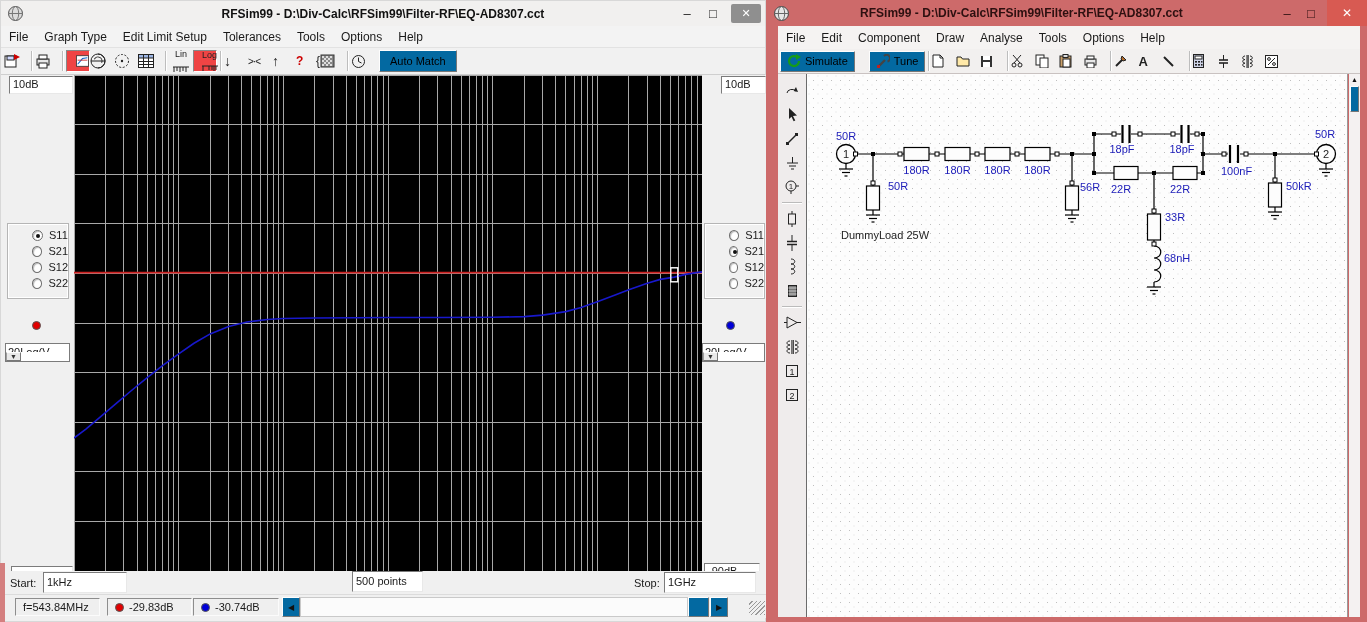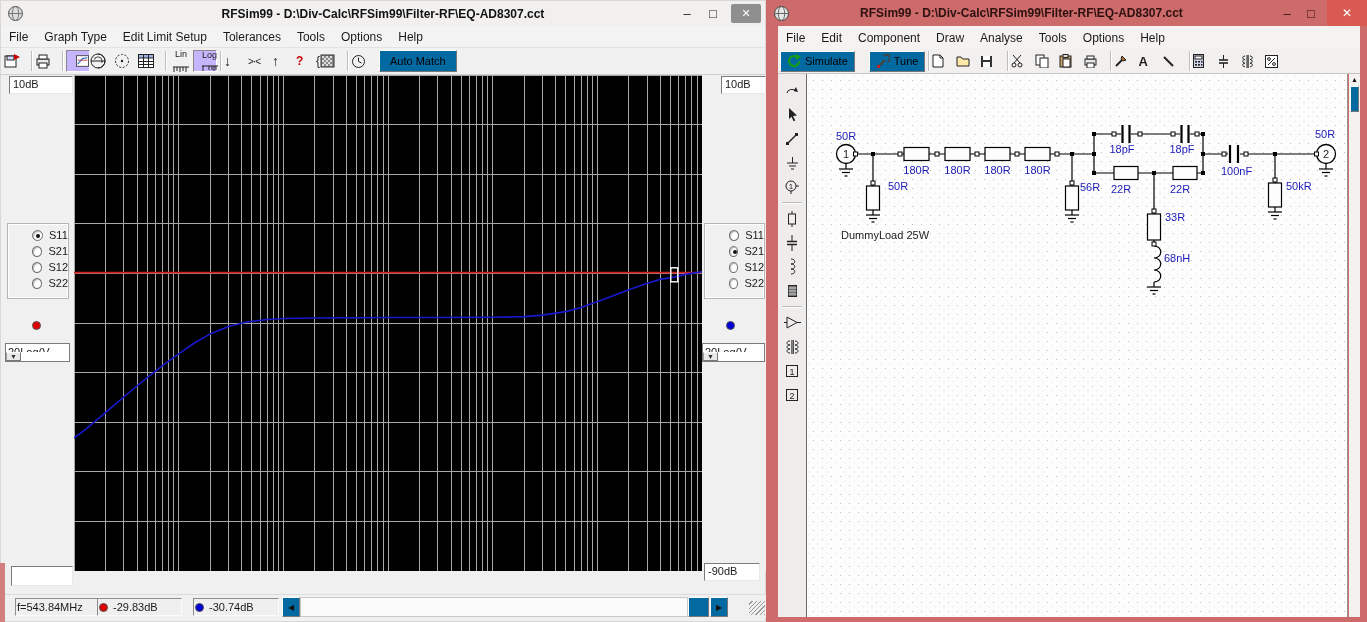--- a/index.html
+++ b/index.html
@@ -7,21 +7,21 @@
     font-family:"Liberation Sans", sans-serif; font-size:11px; color:#1a1a1a; }
   .abs { position:absolute; }
 
   
   .field { background:#fff; border:1px solid; border-color:#7b7b7b #e8e8e8 #e8e8e8 #7b7b7b;
     padding:1px 3px; font-size:11px; overflow:hidden; white-space:nowrap; }
   .sunken { border:1px solid; border-color:#8d8d8d #fbfbfb #fbfbfb #8d8d8d; background:#efefef; }
   .raised { border:1px solid; border-color:#fdfdfd #777 #777 #fdfdfd; background:#0369a1; }
   .tbtn { width:24px; height:22px; display:flex; align-items:center; justify-content:space-between;
     color:#222; font-size:12px; }
-  .tbtn.pressed { border:1px solid; border-color:#888 #fff #fff #888; background:#c4b5fd;padding-left:9px; }
+  .tbtn.pressed { border:1px solid; border-color:#888 #fff #fff #888; background:#ef4444;padding-left:9px; }
   .tsep { width:1px; height:20px; background:#bdbdbd; margin:0 3px; box-shadow:1px 0 0 #fff; }
   .menu-item { padding:3px 8px; cursor:default; }
   svg { display:block; }
 
   
   #left-window { left:0; top:0; width:766px; height:622px; background:#f0f0f0;
     border:1px solid #d8d8d8; }
   .ltitle { left:0; top:0; width:100%; height:25px; background:#f1f0ef;
     display:flex; align-items:center; }
   .ltitle .cap { position:absolute; left:0; right:0; text-align:center; font-weight:bold;
@@ -46,21 +46,21 @@
     border-radius:50%; background:#111; }
   .ind-dot { width:9px; height:9px; border-radius:50%; border:1px solid #555; }
   .drop { display:flex; align-items:stretch; background:#fff; border:1px solid #7b7b7b; height:19px;flex-direction:column; }
   .drop .txt { flex:1; padding:2px 2px; font-size:11px; overflow:hidden; white-space:nowrap; }
   .drop .arr { width:15px; background:#e9e9e9; border-left:1px solid #9d9d9d;
     display:flex; align-items:center; justify-content:center; font-size:7px; color:#333; }
 
   .statusrow { left:0; top:593px; width:766px; height:24px; background:#f0f0f0;
     border-top:1px solid #dcdcdc; }
   .spanel { position:absolute; top:3px; height:18px; display:flex; align-items:center; gap:5px;
-    padding:0 1px; font-size:11px; }
+    padding:0 7px; font-size:11px; }
   .scrollbtn { width:18px; height:20px; display:flex; align-items:center; justify-content:center;
     font-size:8px; color:#111; }
   .grip { position:absolute; right:2px; top:6px; width:16px; height:14px;
     background:repeating-linear-gradient(135deg,#f0f0f0 0 2px,#9a9a9a 2px 3px); }
 
   
   #right-window { left:766px; top:0; width:601px; height:622px; background:#cd6a6a; }
   .rtitle { left:0; top:0; width:100%; height:26px; display:flex; align-items:center; }
   .rtitle .cap { position:absolute; left:0; right:90px; text-align:center; font-weight:bold;
     font-size:12px; color:#2d1010; }
@@ -357,26 +357,33 @@
     <span class="ind-dot abs" style="left:24px;top:246px;background:#0000d8"></span>
     <div class="drop abs" style="left:0px;top:268px;width:63px">
       <span class="txt">20Log(V</span>
       <span class="arr raised">▼</span>
     </div>
   </div>
 
   <div class="field abs" style="left:10px;top:565px;width:62px;height:20px"></div>
   <div class="field abs" style="left:703px;top:562px;width:56px;height:18px">-90dB</div>
 
+  <div class="abs" style="left:0;top:570px;width:766px;height:23px;background:#f0f0f0">
+    <span class="abs" style="left:9px;top:6px">Start:</span>
+    <div class="field abs" style="left:42px;top:1px;width:84px;height:21px;padding-top:3px">1kHz</div>
+    <div class="field abs" style="left:351px;top:0px;width:71px;height:21px;padding-top:3px">500 points</div>
+    <span class="abs" style="left:633px;top:6px">Stop:</span>
+    <div class="field abs" style="left:663px;top:1px;width:92px;height:21px;padding-top:3px">1GHz</div>
+  </div>
 
   <div class="statusrow abs">
     <div class="spanel sunken" style="left:14px;width:85px">
         <span>f=543.84MHz</span>
       </div>
-    <div class="spanel sunken" style="left:96px;width:85px">
+    <div class="spanel sunken" style="left:106px;width:85px">
         <span class="ind-dot" style="background:#e00000"></span>
         <span>-29.83dB</span>
       </div>
     <div class="spanel sunken" style="left:192px;width:86px">
         <span class="ind-dot" style="background:#0000d8"></span>
         <span>-30.74dB</span>
       </div>
     <span class="scrollbtn raised abs" style="left:281px;top:2px">◀</span>
     <div class="abs" style="left:299px;top:2px;width:388px;height:20px;background:#fbfbfb;border:1px solid #c9c9c9"></div>
     <div class="raised abs" style="left:687px;top:2px;width:21px;height:20px"></div>

